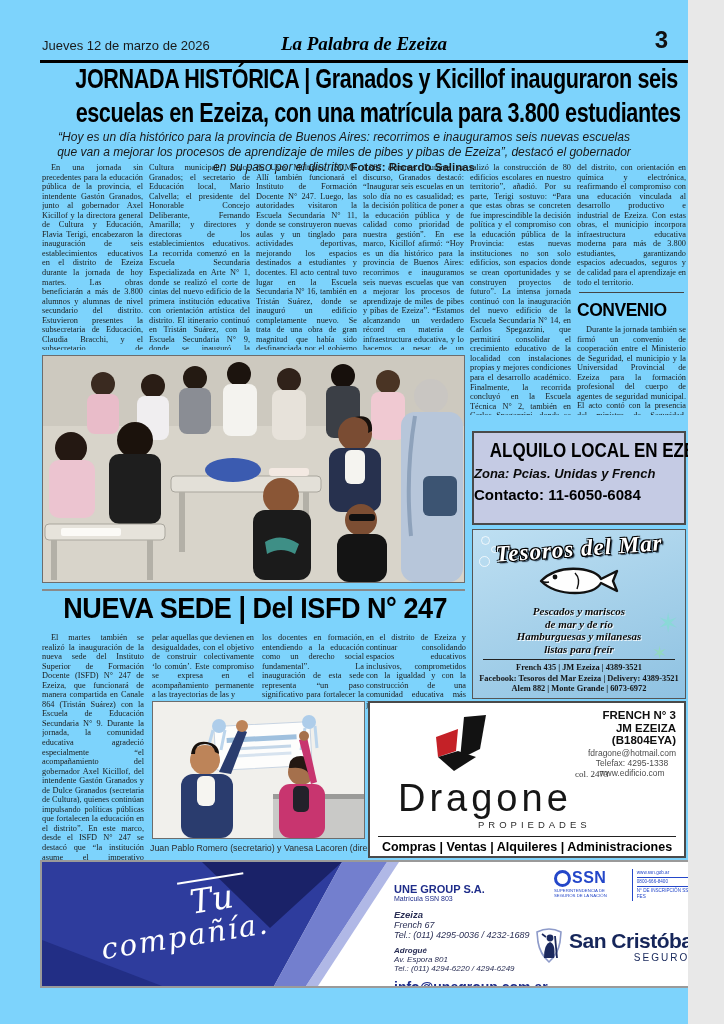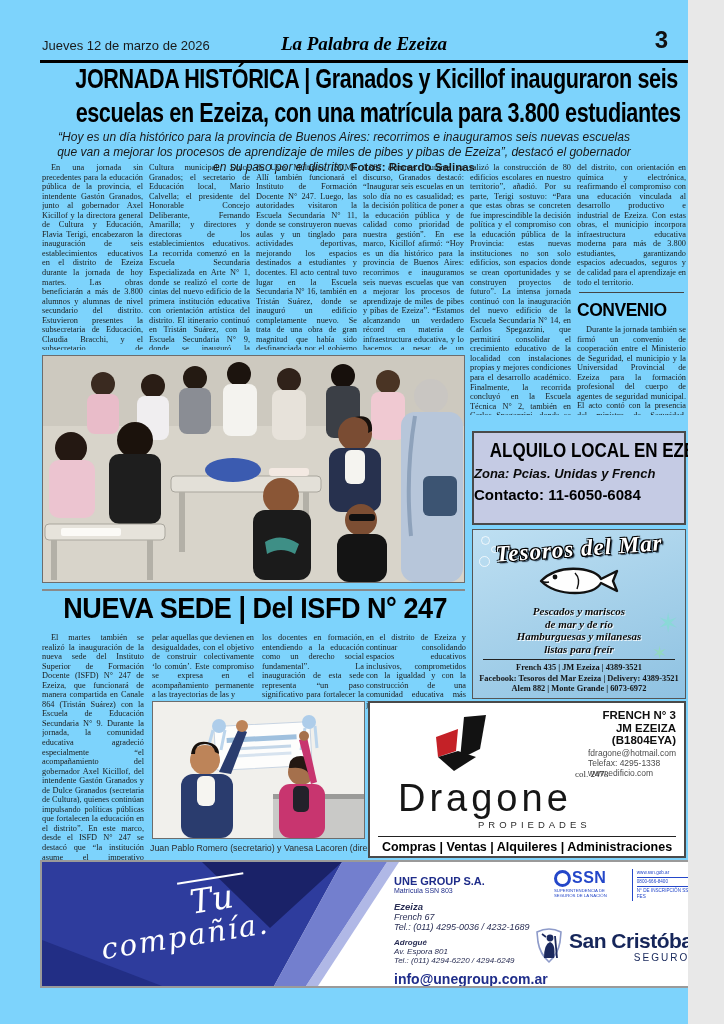--- a/index.html
+++ b/index.html
@@ -74,39 +74,39 @@
   .n1{left:42px;height:248px;}
   .n2{left:152px;height:70px;}
   .n3{left:262px;height:70px;}
   .n4{left:366px;width:100px;height:76px;}
 
   
   .dragone{left:368px;top:701px;width:318px;height:157px;box-sizing:border-box;
            border:2px solid #4a4a4a;background:#fff;}
   .dr-branch{position:absolute;right:8px;top:6px;text-align:right;
              font:bold 11.5px/12.5px "Liberation Sans",sans-serif;color:#0e0e0e;}
-  .dr-contact{position:absolute;right:8px;top:45px;text-align:left;
+  .dr-contact{position:absolute;right:8px;top:45px;text-align:center;
               font:8.5px/10px "Liberation Sans",sans-serif;color:#4c4c4c;}
   .dr-col{position:absolute;left:205px;top:66px;font:9px "Liberation Serif",serif;color:#333;}
   .dr-name{position:absolute;left:28px;top:74px;font:38px "Liberation Sans",sans-serif;
            letter-spacing:4px;color:#161616;}
   .dr-sub{position:absolute;left:108px;top:116px;font:9.5px "Liberation Sans",sans-serif;
           letter-spacing:4px;color:#2b2b2b;}
   .dr-rule{position:absolute;left:8px;right:8px;top:133px;height:1px;background:#222;}
   .dr-services{position:absolute;left:0;right:0;top:137px;text-align:center;
                font:bold 12.5px "Liberation Sans",sans-serif;color:#000;}
 
   
   .bottom-ad{left:40px;top:860px;width:666px;height:128px;box-sizing:border-box;
              border:2px solid #9a9a9a;background:#fff;overflow:hidden;}
   .script{position:absolute;left:55px;top:14px;width:250px;color:#fff;transform:rotate(-9deg);
           font-family:"DejaVu Serif",serif;font-style:italic;}
   .script .l1{font-size:33px;margin-left:85px;border-top:2px solid #fff;display:inline-block;padding:0 14px 0 10px;}
   .script .l2{font-size:29px;margin-top:-4px;letter-spacing:2px;}
-  .une{position:absolute;left:352px;top:13px;width:180px;font-family:"Liberation Sans",sans-serif;}
+  .une{position:absolute;left:352px;top:21px;width:180px;font-family:"Liberation Sans",sans-serif;}
   .une-name{font-weight:bold;font-size:11px;color:#1f2d8a;}
   .une-mat{font-size:7px;color:#1f2d8a;margin-bottom:7px;}
   .une-city{font:italic bold 9.5px "Liberation Sans",sans-serif;color:#2a2f55;}
   .une-line{font:italic 9px "Liberation Sans",sans-serif;color:#2a2f55;}
   .g2{font-size:8px;}
   .sp{margin-top:6px;}
   .une-web{font-weight:bold;font-size:14px;color:#1f2d8a;}
   .ssn{position:absolute;left:512px;top:7px;display:flex;align-items:flex-start;gap:20px;}
   .ssn-left{text-align:left;}
   .ssn-logo{display:flex;align-items:center;}

